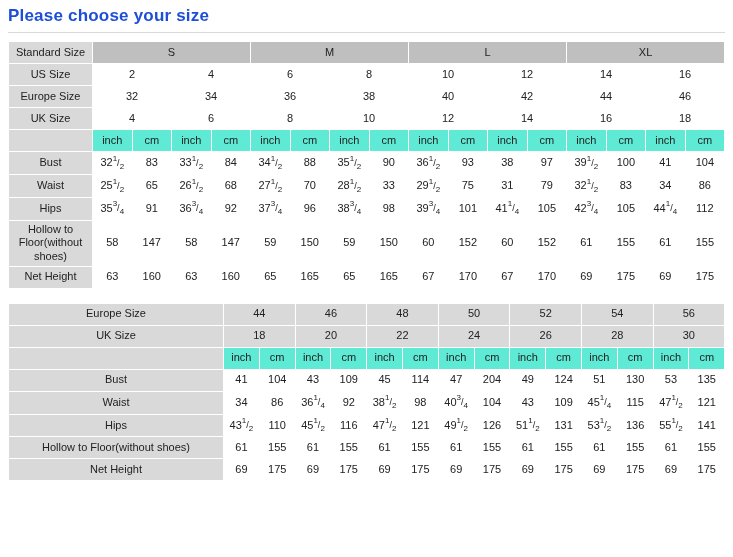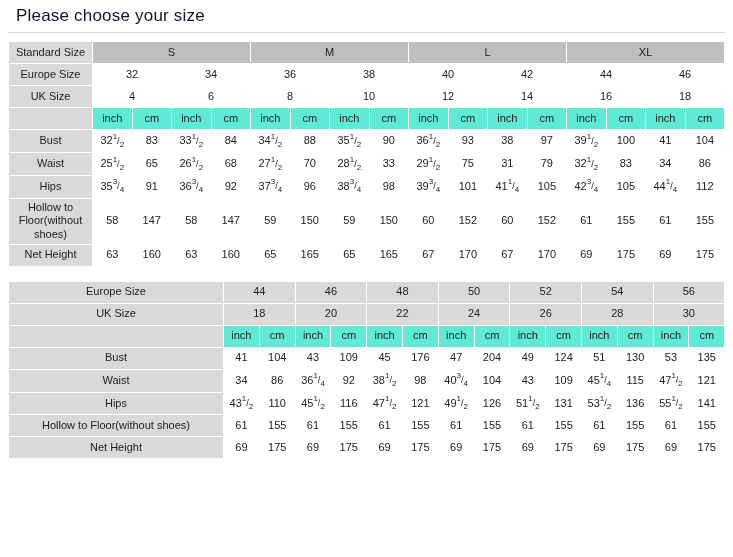--- a/index.html
+++ b/index.html
@@ -10,23 +10,23 @@
     font-family: "Liberation Sans", sans-serif;
   }
   #page {
     position: relative;
     width: 733px; height: 557px;
     background: #ffffff;
     overflow: hidden;
   }
   .page-title {
     font-size: 17px;
-    color: #0f172a;
-    padding: 6px 8px 4px 16px;
-    font-weight: normal;
+    color: #1d4ed8;
+    padding: 6px 8px 4px 8px;
+    font-weight: bold;
     letter-spacing: 0.2px;
   }
   .title-rule {
     height: 1px;
     background: #d9d9d9;
     margin: 2px 8px 8px 8px;
   }
   table.size-table {
     border-collapse: collapse;
     table-layout: fixed;
@@ -81,20 +81,31 @@
         <col style="width: 39.5px;">
         <col style="width: 39.5px;">
       </colgroup>
       <tbody>
         <tr>
           <td class="lbl">Standard Size</td>
           <td class="hdr" colspan="4">S</td>
           <td class="hdr" colspan="4">M</td>
           <td class="hdr" colspan="4">L</td>
           <td class="hdr" colspan="4">XL</td>
+        </tr>
+        <tr>
+          <td class="lbl">US Size</td>
+          <td class="val" colspan="2">2</td>
+          <td class="val" colspan="2">4</td>
+          <td class="val" colspan="2">6</td>
+          <td class="val" colspan="2">8</td>
+          <td class="val" colspan="2">10</td>
+          <td class="val" colspan="2">12</td>
+          <td class="val" colspan="2">14</td>
+          <td class="val" colspan="2">16</td>
         </tr>
         <tr>
           <td class="lbl">Europe Size</td>
           <td class="val" colspan="2">32</td>
           <td class="val" colspan="2">34</td>
           <td class="val" colspan="2">36</td>
           <td class="val" colspan="2">38</td>
           <td class="val" colspan="2">40</td>
           <td class="val" colspan="2">42</td>
           <td class="val" colspan="2">44</td>
@@ -286,21 +297,21 @@
           <td class="sub">inch</td>
           <td class="sub">cm</td>
         </tr>
         <tr>
           <td class="lbl">Bust</td>
           <td class="val">41</td>
           <td class="val">104</td>
           <td class="val">43</td>
           <td class="val">109</td>
           <td class="val">45</td>
-          <td class="val">176</td>
+          <td class="val">114</td>
           <td class="val">47</td>
           <td class="val">204</td>
           <td class="val">49</td>
           <td class="val">124</td>
           <td class="val">51</td>
           <td class="val">130</td>
           <td class="val">53</td>
           <td class="val">135</td>
         </tr>
         <tr>

